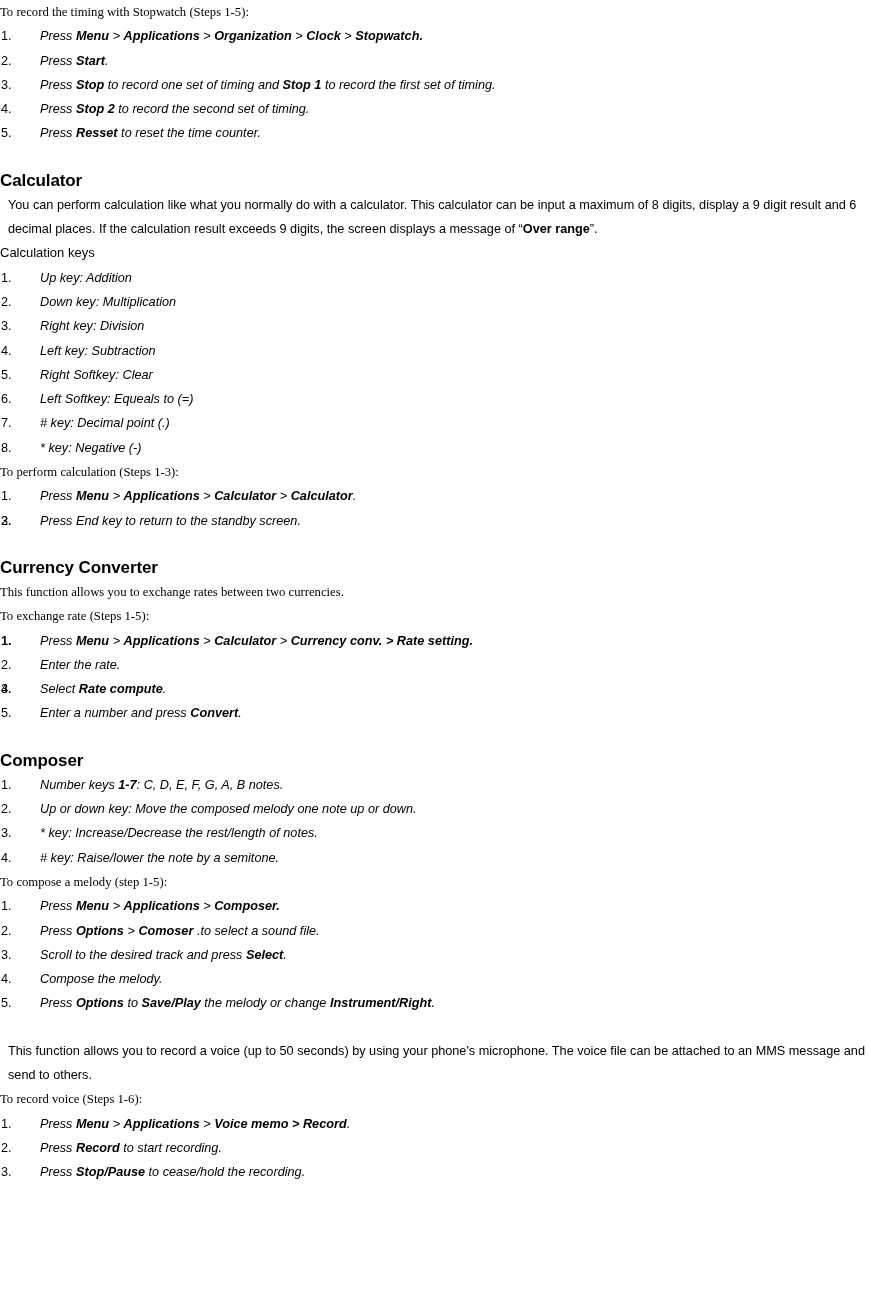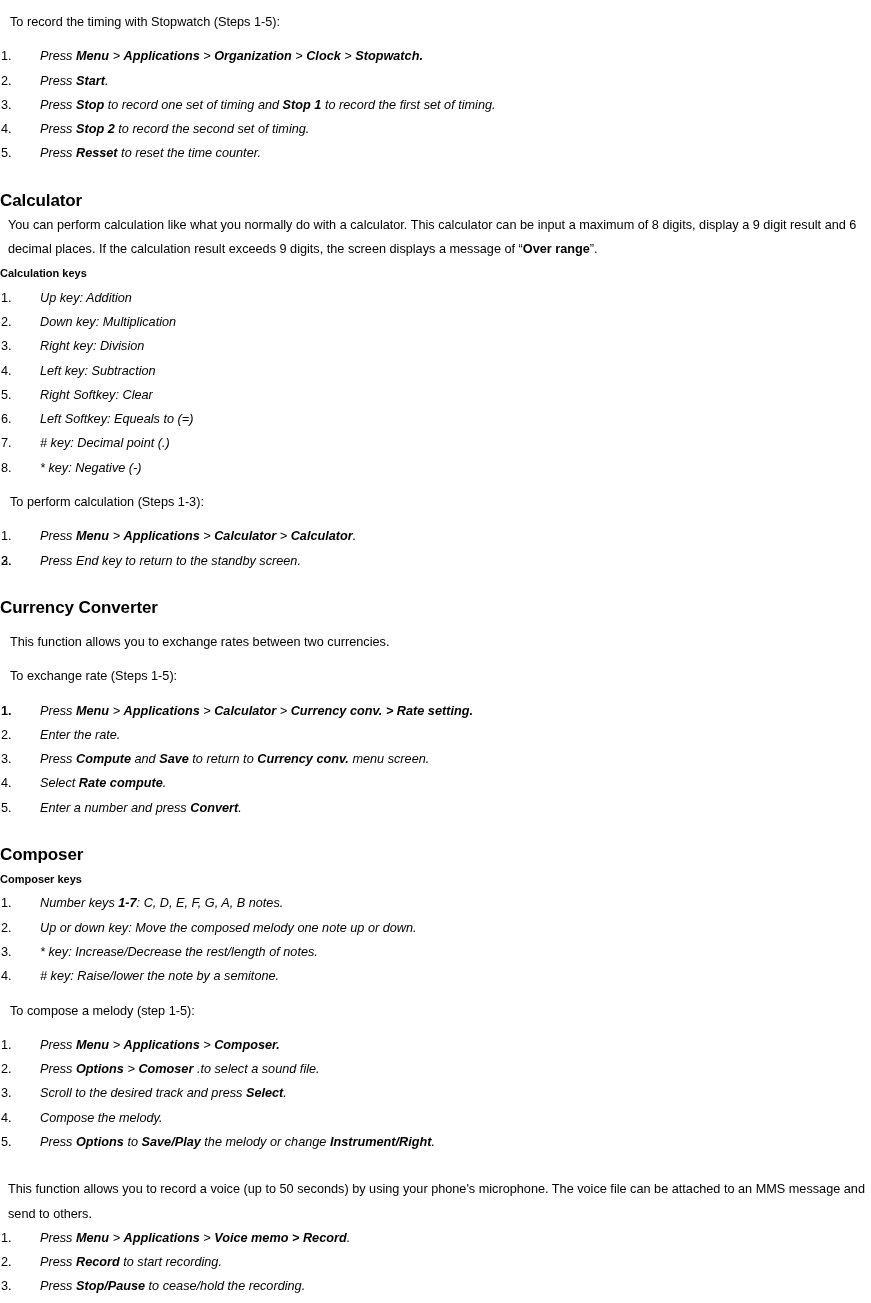--- a/index.html
+++ b/index.html
@@ -22,41 +22,42 @@
     padding: 0;
     box-sizing: border-box;
   }
   .doc {
     padding: 0 0 0 0;
   }
   
   .para {
     font-size: 12.7px;
     line-height: 24.3px;
-    margin: 10px;
+    margin: 0;
     text-align: left;
     white-space: normal;
+    font-family: Liberation Serif, serif;
   }
   .para-flow {
     font-size: 12.7px;
     line-height: 24.3px;
     margin: 0;
     width: 871px;
     padding-left: 8px;
   }
   .heading {
     font-size: 17px;
     font-weight: bold;
     line-height: 24px;
     margin: 0;
     letter-spacing: -0.1px;
   }
   .subhead {
-    font-size: 11px;
-    font-weight: bold;
+    font-size: 13px;
+    font-weight: normal;
     line-height: 24.3px;
     margin: 0;
   }
   .spacer-lg { height: 23px; }
 
   
   .list {
     margin: 0;
     padding: 0;
     list-style: none;
@@ -180,38 +181,36 @@
         <div class="li">
           <span class="num bold">1.</span>
           <span class="txt">Press <b>Menu</b> &gt; <b>Applications</b> &gt; <b>Calculator</b> &gt; <b>Currency conv. &gt; Rate setting.</b></span>
         </div>
         <div class="li">
           <span class="num">2.</span>
           <span class="txt">Enter the rate.</span>
         </div>
         <div class="li">
           <span class="num">3.</span>
-          <span class="txt">Press <b>Compute</b> and <b>Save</b> to return to <b>Currency conv.</b> menu screen.</span>
         </div>
         <div class="li">
           <span class="num">4.</span>
           <span class="txt">Select <b>Rate compute</b>.</span>
         </div>
         <div class="li">
           <span class="num">5.</span>
           <span class="txt">Enter a number and press <b>Convert</b>.</span>
         </div>
       </div>
     </div>
 
     <div class="spacer-lg"></div>
 
     <div>
       <h2 class="heading">Composer</h2>
-      <p class="subhead">Composer keys</p>
       <div class="list">
         <div class="li">
           <span class="num">1.</span>
           <span class="txt">Number keys <b>1-7</b>: C, D, E, F, G, A, B notes.</span>
         </div>
         <div class="li">
           <span class="num">2.</span>
           <span class="txt">Up or down key: Move the composed melody one note up or down.</span>
         </div>
         <div class="li">
@@ -245,20 +244,21 @@
           <span class="num">5.</span>
           <span class="txt">Press <b>Options</b> to <b>Save/Play</b> the melody or change <b>Instrument/Right</b>.</span>
         </div>
       </div>
     </div>
 
     <div class="spacer-lg"></div>
 
     <div>
       <p class="para-flow">This function allows you to record a voice (up to 50 seconds) by using your phone's microphone. The voice file can be attached to an MMS message and send to others.</p>
+      <p class="para">To record voice (Steps 1-6):</p>
       <div class="list">
         <div class="li">
           <span class="num">1.</span>
           <span class="txt">Press <b>Menu</b> &gt; <b>Applications</b> &gt; <b>Voice memo &gt; Record</b>.</span>
         </div>
         <div class="li">
           <span class="num">2.</span>
           <span class="txt">Press <b>Record</b> to start recording.</span>
         </div>
         <div class="li">

